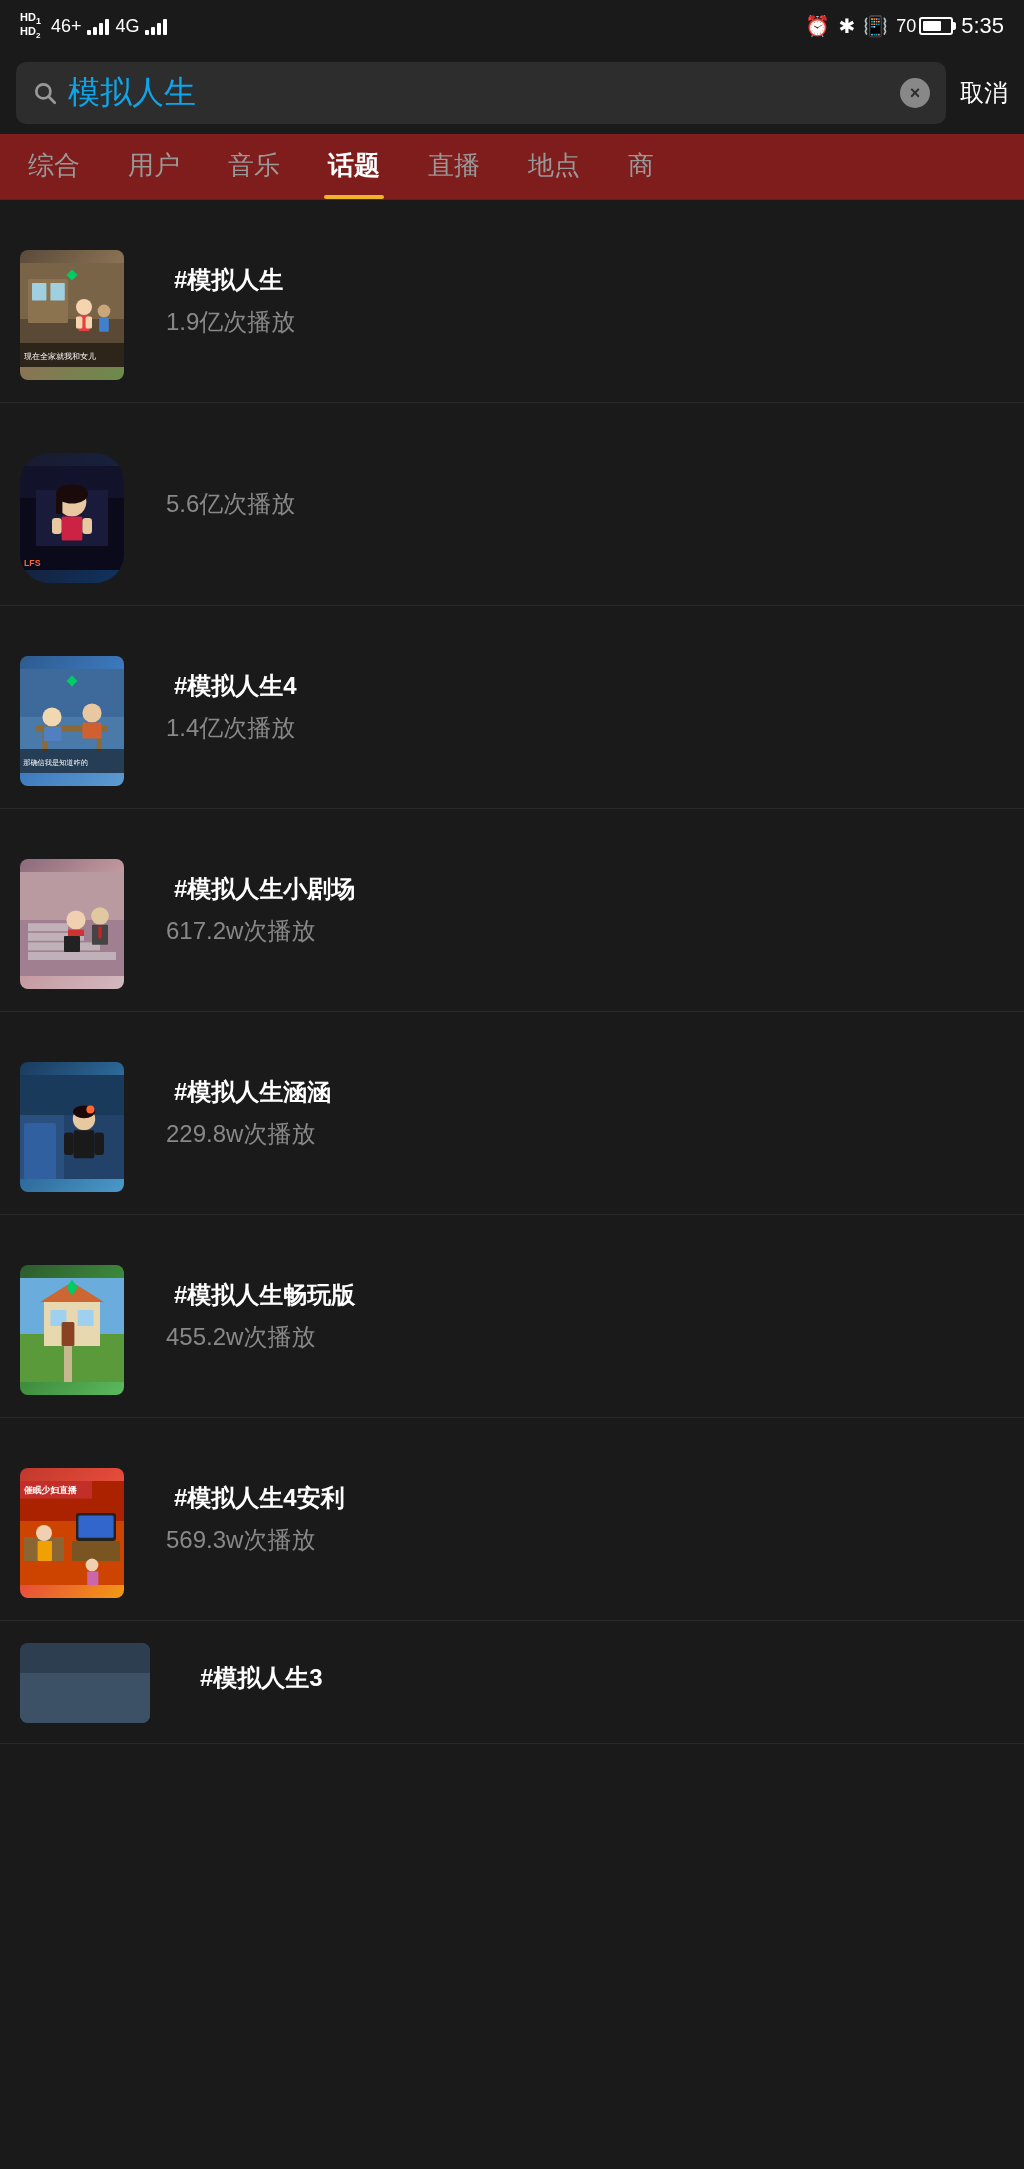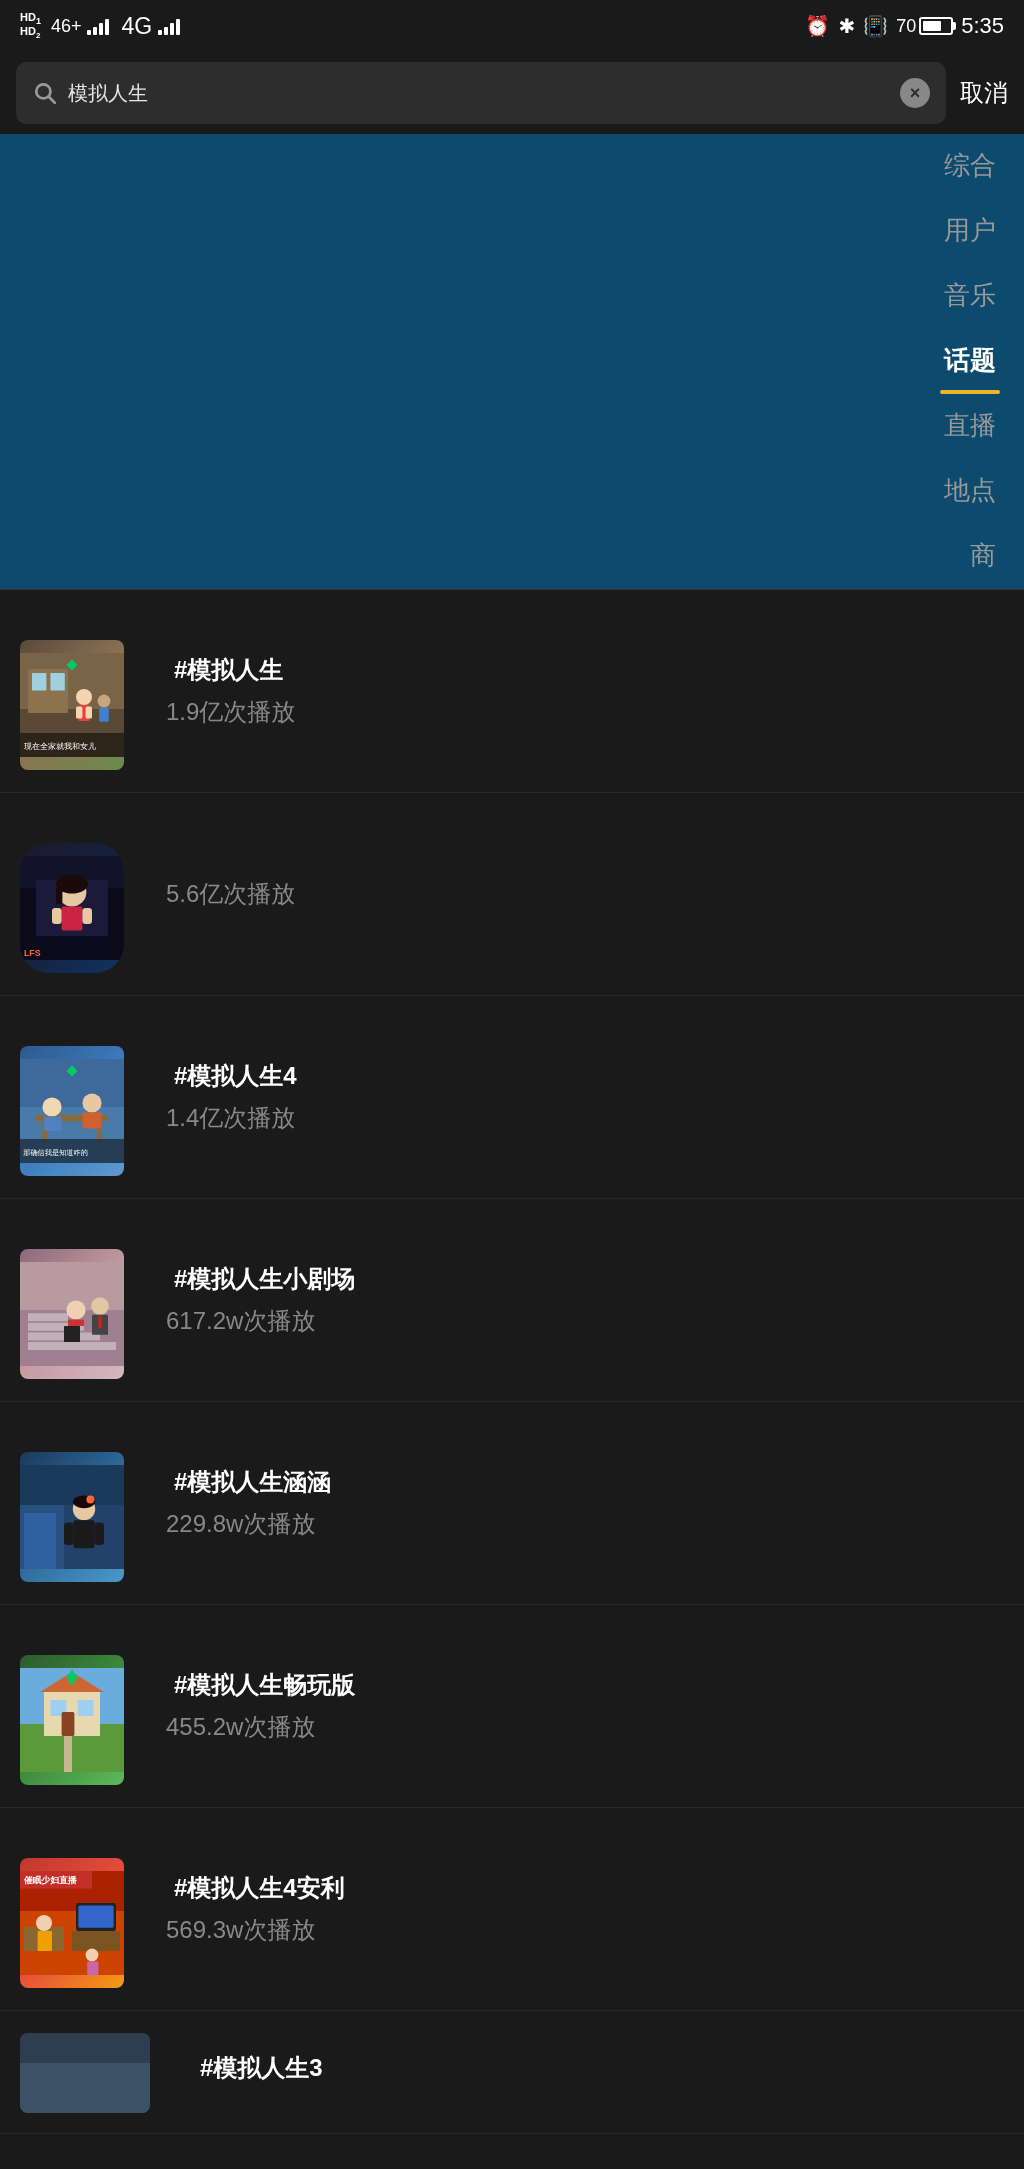--- a/index.html
+++ b/index.html
@@ -115,22 +115,22 @@
       gap: 10px;
       height: 62px;
     }
     .search-icon-svg {
       width: 26px;
       height: 26px;
       flex-shrink: 0;
     }
     .search-text {
       flex: 1;
-      font-size: 20px;
-      color: #e5e5e5;
+      font-size: 32px;
+      color: #0ea5e9;
       background: transparent;
       border: none;
       outline: none;
     }
     .clear-btn {
       width: 30px;
       height: 30px;
       border-radius: 50%;
       background: #888;
       display: flex;
@@ -153,22 +153,21 @@
       flex-shrink: 0;
     }
 
     
     .tabs-container {
       display: flex;
       align-items: flex-end;
       border-bottom: 1px solid #333;
       padding: 0 4px;
       overflow-x: auto;
-      background: #0c4a6e;
-      flex-direction: column;
+      background: #7f1d1d;
     }
     .tabs-container::-webkit-scrollbar { display: none; }
     .tab-item {
       padding: 14px 24px 16px;
       font-size: 26px;
       color: #999;
       cursor: pointer;
       white-space: nowrap;
       position: relative;
       flex-shrink: 0;
@@ -254,21 +253,21 @@
       <span>HD<sub style="font-size:9px">1</sub></span>
       <span style="font-size:11px">HD<sub style="font-size:8px">2</sub></span>
     </div>
     <span style="font-size:18px;margin-left:4px">46+</span>
     <div class="signal-bars">
       <div class="bar" style="height:5px"></div>
       <div class="bar" style="height:8px"></div>
       <div class="bar" style="height:12px"></div>
       <div class="bar" style="height:16px"></div>
     </div>
-    <span style="font-size:23px;margin-left:6px">4G</span>
+    <span style="font-size:18px;">4G</span>
     <div class="signal-bars">
       <div class="bar" style="height:5px"></div>
       <div class="bar" style="height:8px"></div>
       <div class="bar" style="height:12px"></div>
       <div class="bar" style="height:16px"></div>
     </div>
   </div>
   <div class="status-right">
 
     <span style="font-size:20px">⏰</span>

